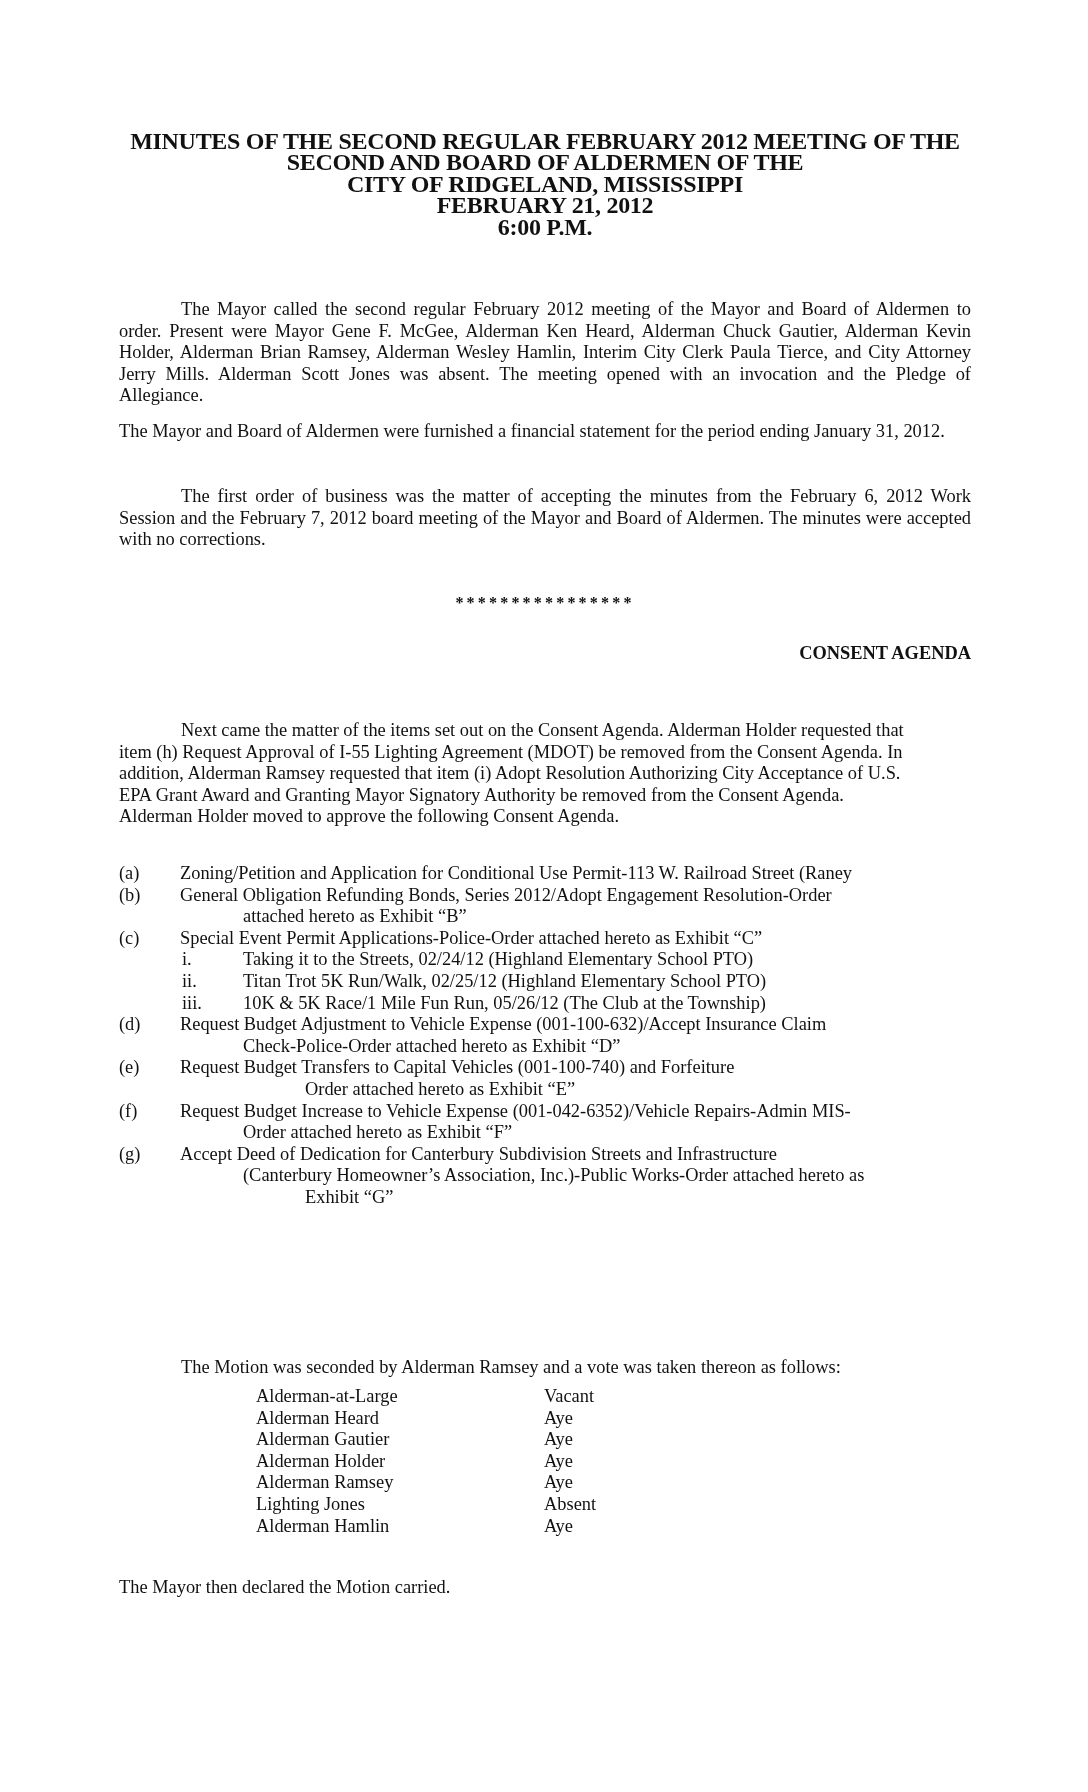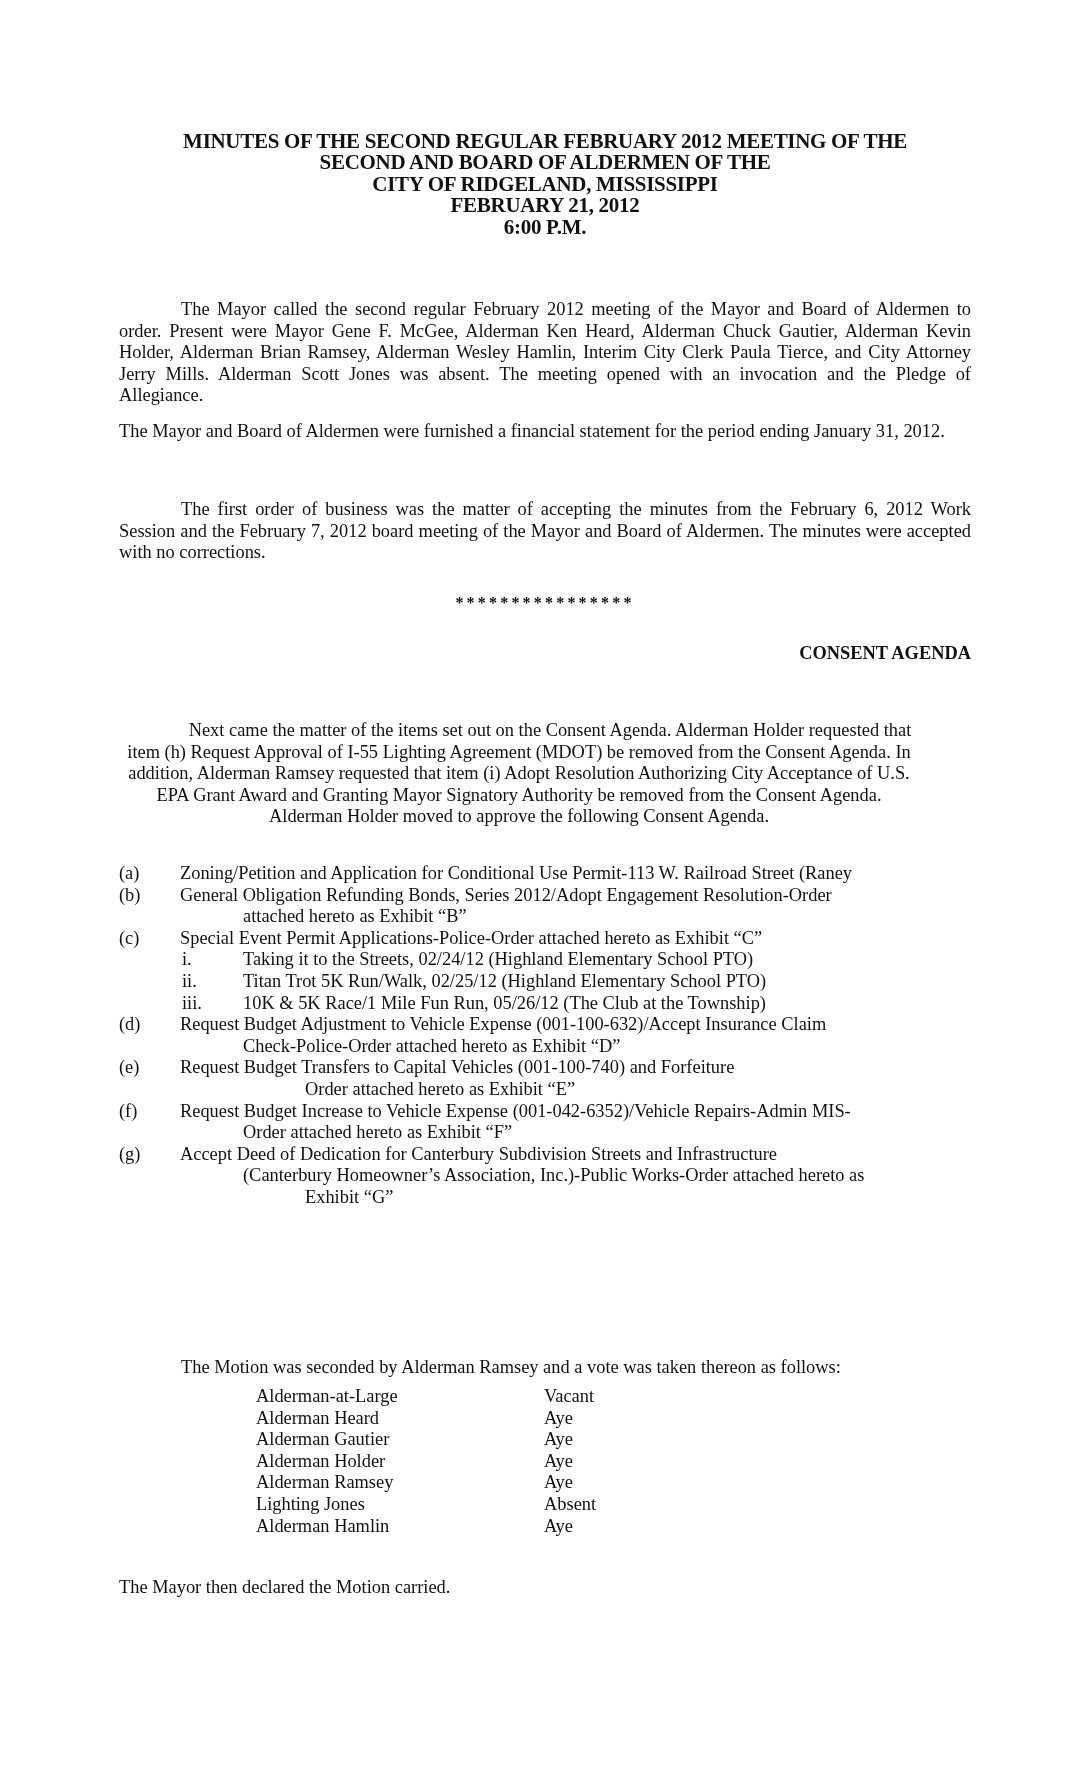--- a/index.html
+++ b/index.html
@@ -4,32 +4,32 @@
   <style>
     html, body { margin: 0; padding: 0; background: #ffffff; }
     body {
       width: 1088px; height: 1792px; position: relative; overflow: hidden;
       font-family: "Liberation Serif", serif; color: #111111;
       font-size: 18.4px; line-height: 21.6px;
     }
     .page { position: absolute; left: 119px; top: 0; width: 852px; }
     .title-block {
       position: absolute; left: 0; top: 131px; width: 852px;
-      text-align: center; font-weight: bold; font-size: 21px; line-height: 21.4px;
+      text-align: center; font-weight: bold; font-size: 24px; line-height: 21.4px;
       letter-spacing: -0.3px;
     }
     .title-block div { white-space: nowrap; }
     p { margin: 0; position: absolute; left: 0; width: 852px; text-align: justify; }
     .indent { text-indent: 62px; margin-top: 24px; }
     .p1 { top: 275px; }
     .p2 { top: 421px; }
-    .p3 { top: 475px; }
+    .p3 { top: 462px; }
     .stars { position: absolute; left: 0; width: 852px; top: 592px; text-align: center; font-weight: bold; letter-spacing: 3.2px; font-size: 16px; }
     .section-heading { position: absolute; left: 0; width: 852px; top: 643px; text-align: right; font-weight: bold; font-size: 18.4px; }
-    .p4 { top: 696px; text-align: center; width: 800px; }
+    .p4 { top: 696px; text-align: left; width: 800px; }
     .items { position: absolute; left: 0; top: 863px; width: 852px; }
     .item { position: relative; }
     .item .marker { position: absolute; left: 0; top: 0; }
     .item .line { padding-left: 61px; white-space: nowrap; }
     .item .cont1 { padding-left: 124px; white-space: nowrap; }
     .item .cont2 { padding-left: 186px; white-space: nowrap; }
     .sub { position: relative; white-space: nowrap; }
     .sub .smarker { position: absolute; left: 63px; top: 0; }
     .sub .stext { padding-left: 124px; }
     .p5 { top: 1333px; text-align: left; width: 800px; }

